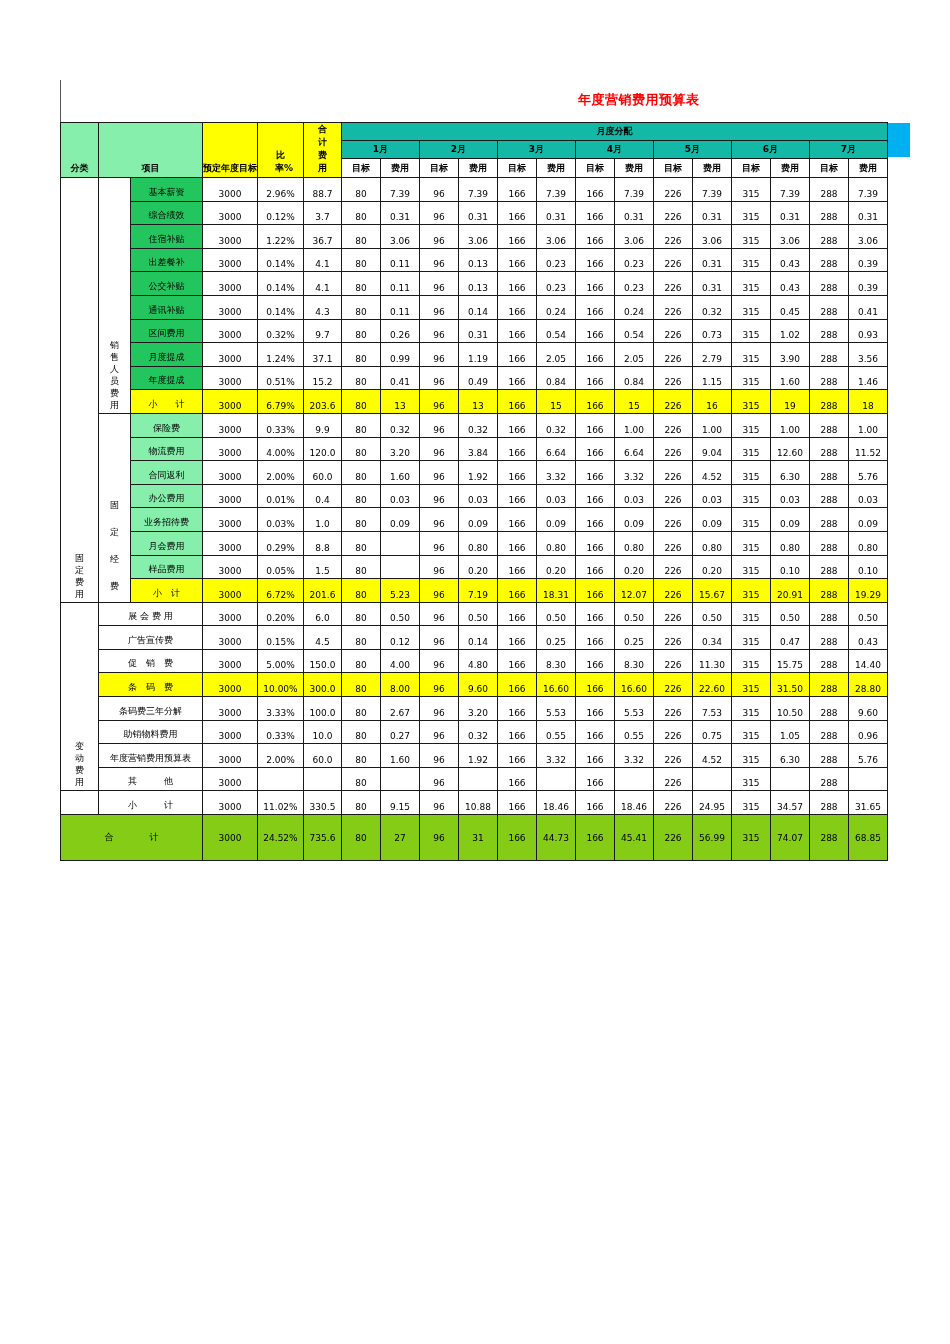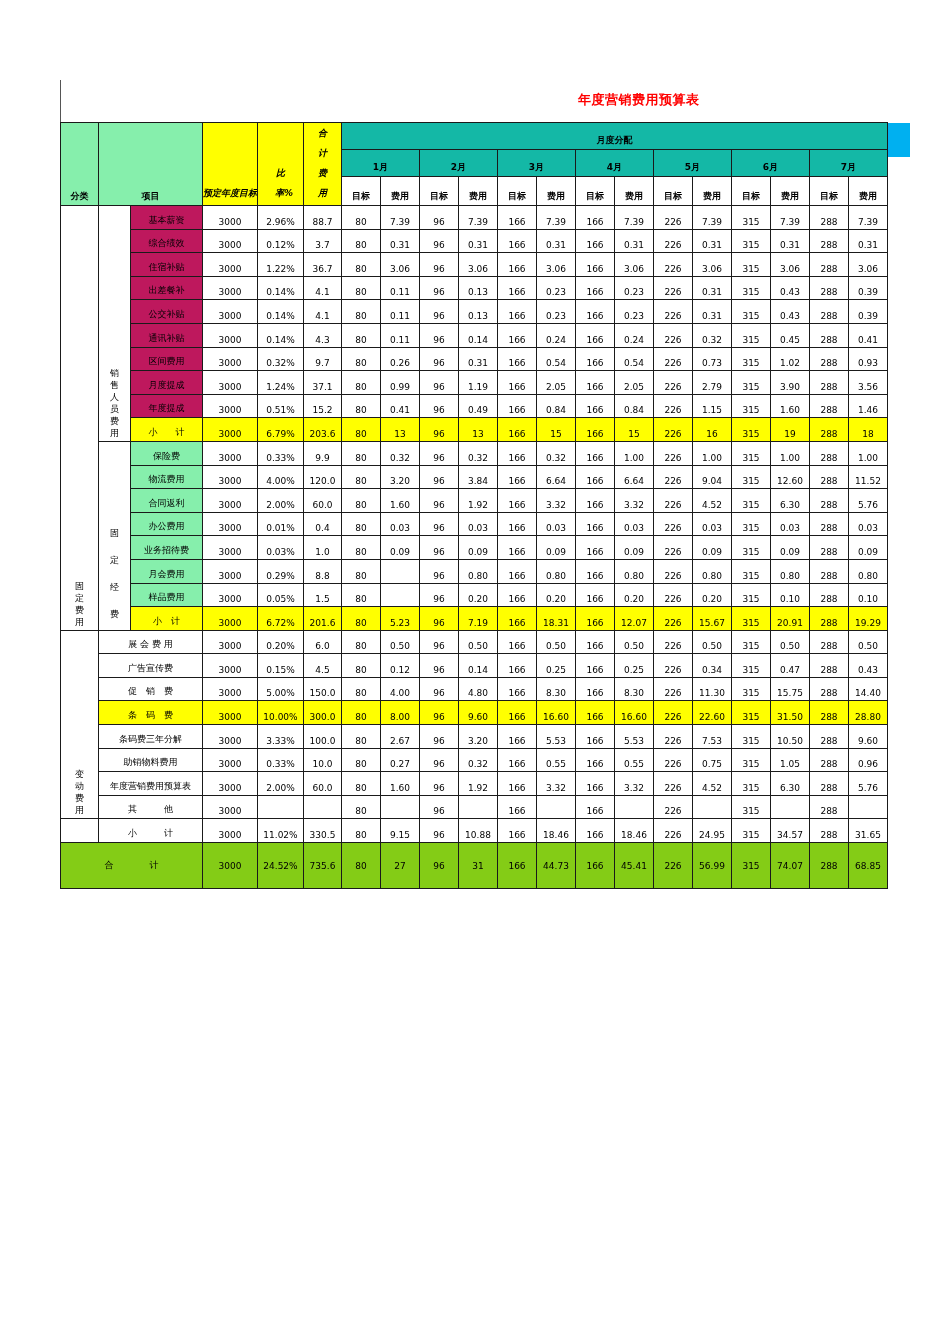--- a/index.html
+++ b/index.html
@@ -26,26 +26,26 @@
   }
   table.sheet tr.hdr1 td { height: 17px; }
   table.sheet tr.hdr2 td { height: 17px; }
   table.sheet tr.hdr3 td { height: 18px; }
   table.sheet tr.row td { height: 23.6px; }
   table.sheet tr.total td { height: 46px; vertical-align: middle; padding: 0; }
 
   .g { background: #86efac; }
   .y { background: #ffff00; }
   .b { background: #14b8a6; }
-  .lb { background: #be185d; }
+  .lb { background: #22c55e; }
   .o { background: #84cc16; }
   .w { background: #ffffff; }
 
   td.h-bold { font-weight: bold; font-size: 10px; vertical-align: middle; padding: 0; }
-  td.h-stack { font-weight: bold; font-size: 10px; line-height: 20px; vertical-align: middle; padding: 0; white-space: normal; font-style: italic; }
+  td.h-stack { font-weight: bold; font-size: 10px; line-height: 13px; vertical-align: middle; padding: 0; white-space: normal; }
   td.h-left { text-align: left; padding-left: 2px; }
   td.vert { vertical-align: middle; padding: 0; white-space: normal; font-size: 10px; line-height: 12px; }
   .vert-text { display: inline-block; width: 11px; word-break: break-all; white-space: normal; text-align: center; }
   .vert-spaced { line-height: 27px; }
   td.item { font-size: 10px; vertical-align: middle; padding: 0; }
   td.month-label { font-weight: bold; font-size: 10px; vertical-align: middle; padding: 0; text-align: right; padding-right: 70px; }
   td.month { font-weight: bold; font-size: 10px; vertical-align: middle; padding: 0; }
   td.sub-h { font-weight: bold; font-size: 10px; vertical-align: middle; padding: 0; }
 </style>
 </head>

